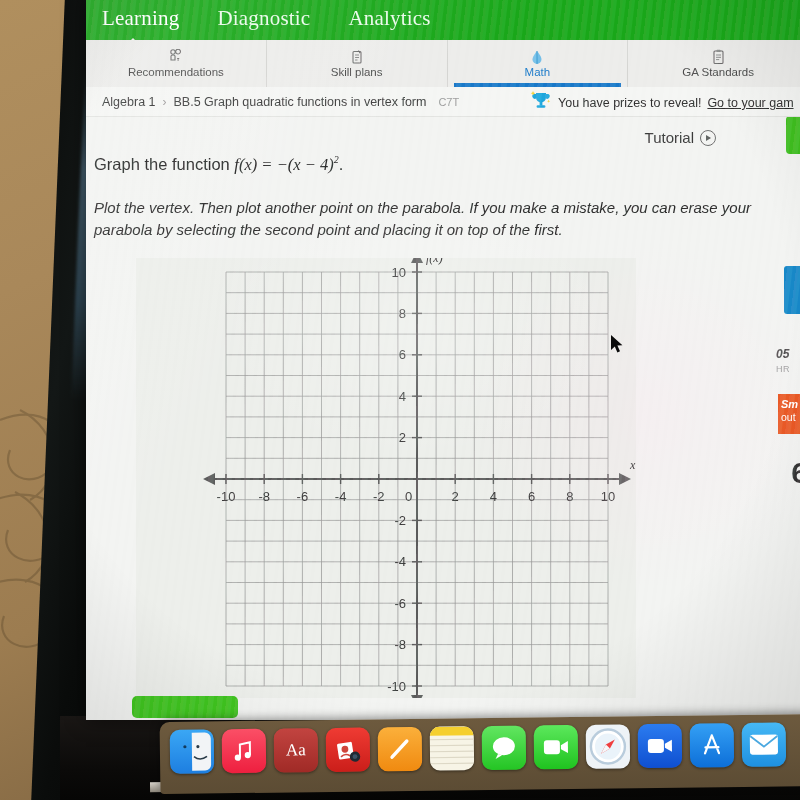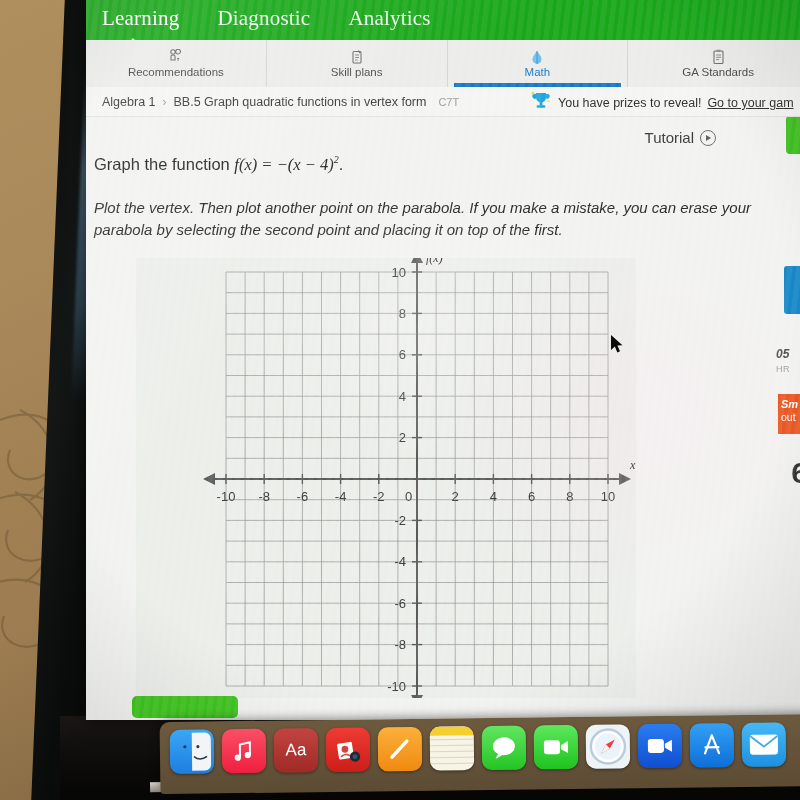--- a/index.html
+++ b/index.html
@@ -482,21 +482,21 @@
 
   <div class="dock-icon" style="background:linear-gradient(180deg,#fb4f66,#ee1f3f)">
     <svg width="26" height="26" viewBox="0 0 26 26">
       <path d="M9 19.5 V6.5 l10-2.2 V17" stroke="#fff" stroke-width="2" fill="none"></path>
       <circle cx="6.8" cy="19.6" r="3.1" fill="#fff"></circle>
       <circle cx="16.8" cy="17.2" r="3.1" fill="#fff"></circle>
     </svg>
   </div>
 
   <div class="dock-icon" style="background:linear-gradient(180deg,#c24440,#a02a26)">
-    <span style="color:#fff;font-size:17px;font-family:Liberation Sans, sans-serif;">Aa</span>
+    <span style="color:#fff;font-size:17px;font-family:Liberation Serif, serif;">Aa</span>
   </div>
 
   <div class="dock-icon" style="background:linear-gradient(180deg,#ef3b33,#cb1e1a)">
     <svg width="30" height="30" viewBox="0 0 30 30">
       <rect x="5" y="8" width="15" height="16" rx="1.5" fill="#fff" transform="rotate(-8 12 16)"></rect>
       <circle cx="12" cy="14.5" r="3.4" fill="#d0463c"></circle>
       <path d="M8 22 q4 -4 9 -1" stroke="#d0463c" stroke-width="1.6" fill="none"></path>
       <circle cx="22" cy="22" r="5.2" fill="#1f2a33"></circle>
       <circle cx="22" cy="22" r="2.4" fill="#3d5366"></circle>
     </svg>

